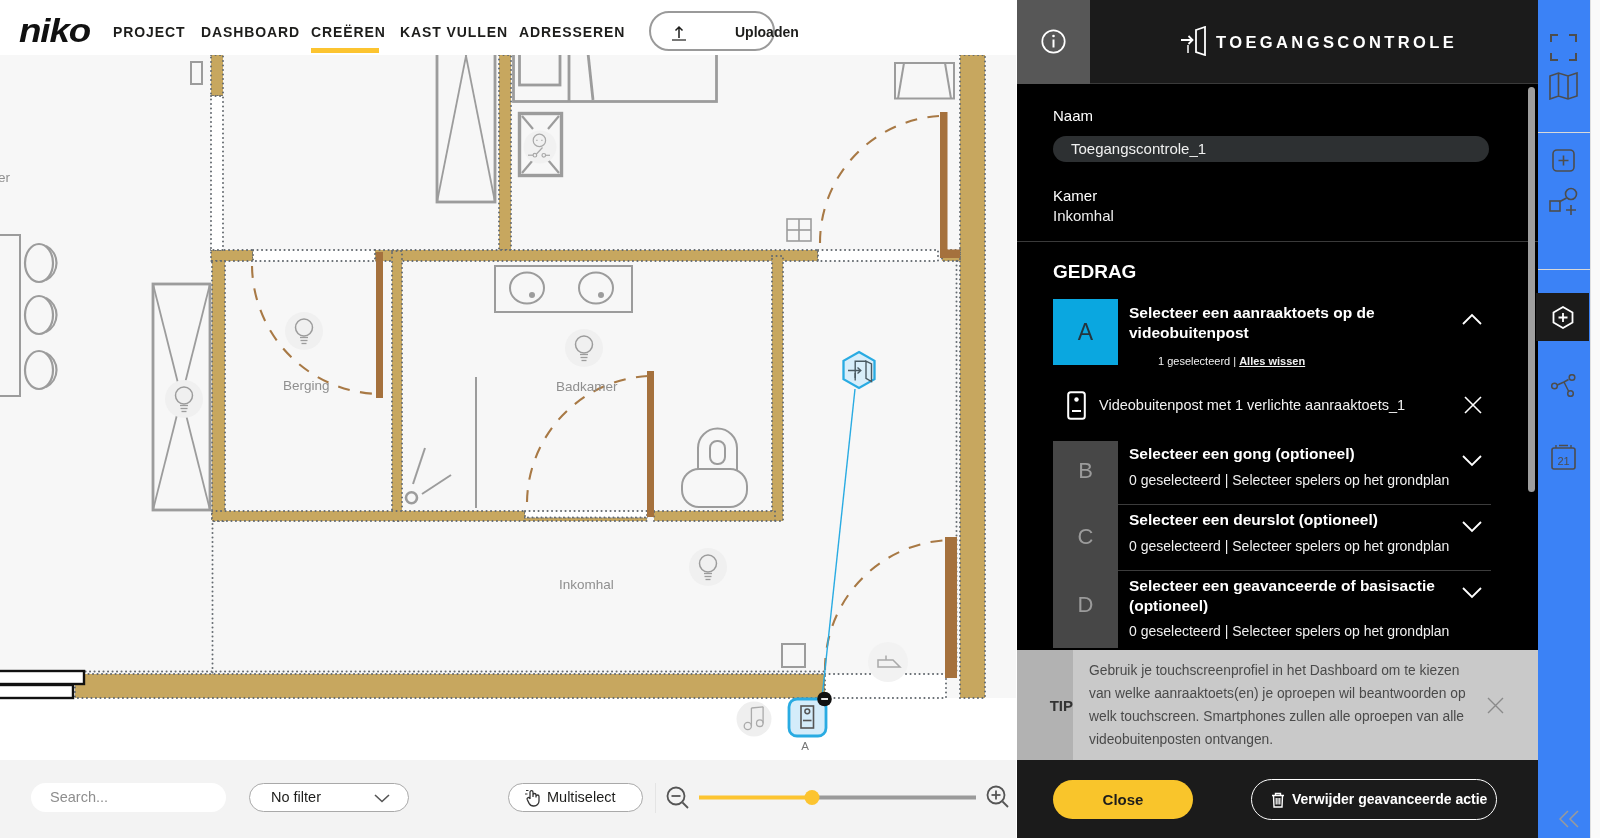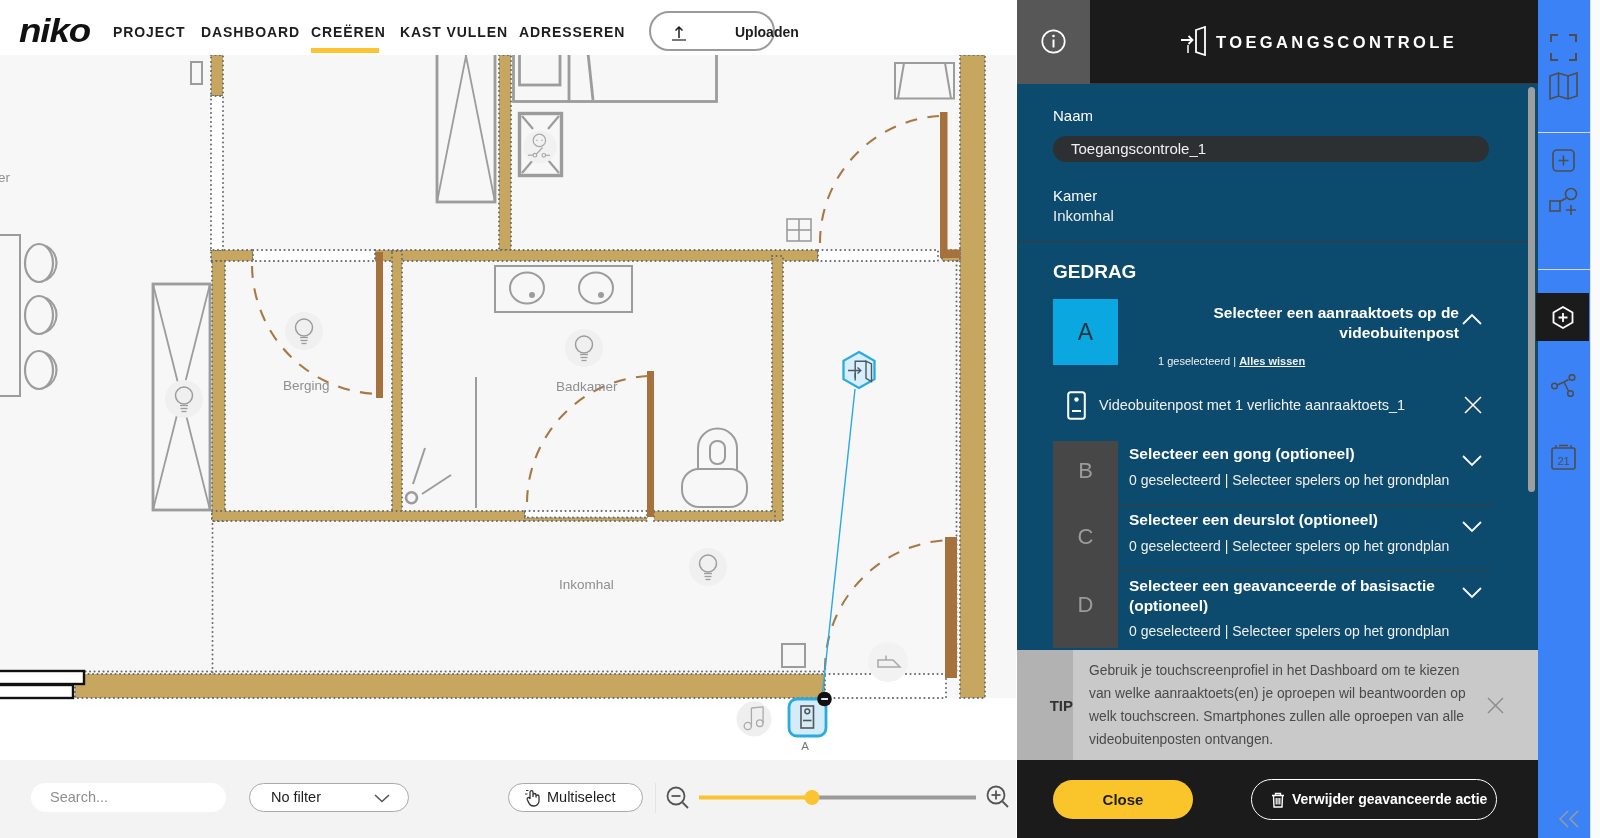--- a/index.html
+++ b/index.html
@@ -19,21 +19,21 @@
   #canvas { position:absolute; left:0; top:0; width:1016px; height:760px; background:#f7f7f7; }
 
   
   #bottombar { position:absolute; left:0; top:760px; width:1016px; height:78px; background:#f3f3f3; }
   .pill { position:absolute; top:23px; height:29px; border-radius:15px; background:#fff; font-size:14.5px; color:#1d1d1b; }
   #search { left:31px; width:195px; color:#8e8e8e; line-height:29px; padding-left:19px; }
   #nofilter { left:249px; width:160px; border:1.2px solid #a9a9a9; line-height:27px; padding-left:21px; }
   #multiselect { left:508px; width:135px; border:1.2px solid #a9a9a9; line-height:27px; padding-left:38px; }
 
   
-  #panel { position:absolute; left:1017px; top:0; width:521px; height:838px; background:#0c4a6e; color:#fff; }
+  #panel { position:absolute; left:1017px; top:0; width:521px; height:838px; background:#000000; color:#fff; }
   #infotab { position:absolute; left:0; top:0; width:73px; height:84px; background:#575757; }
   #phead { position:absolute; left:73px; top:0; width:448px; height:84px; background:#1b1b1b; border-bottom:1px solid #3a3a3a; }
   #pheadtxt { position:absolute; left:126px; top:33px; font-size:16.5px; font-weight:bold; letter-spacing:3.4px; color:#fff; white-space:nowrap; }
   .lbl { font-weight:normal; font-size:15px; color:#fff; }
   #naam-lbl { position:absolute; left:36px; top:107px; }
   #naam-input { position:absolute; left:36px; top:136px; width:436px; height:26px; background:#2d3032; border-radius:13px; font-size:15px; color:#f0f0f0; line-height:26px; padding-left:18px; }
   #kamer-lbl { position:absolute; left:36px; top:187px; }
   #kamer-val { position:absolute; left:36px; top:207px; font-size:15px; color:#eee; }
   #div1 { position:absolute; left:0px; top:241px; width:521px; height:1px; background:#3a3a3a; }
   #gedrag { position:absolute; left:36px; top:261px; font-size:19px; font-weight:bold; }
@@ -314,21 +314,21 @@
     </div>
 
     <div id="naam-lbl" class="lbl">Naam</div>
     <div id="naam-input">Toegangscontrole_1</div>
     <div id="kamer-lbl" class="lbl">Kamer</div>
     <div id="kamer-val">Inkomhal</div>
     <div id="div1"></div>
     <div id="gedrag">GEDRAG</div>
 
     <div id="tileA">A</div>
-    <div class="btitle" style="top:303px;text-align:right;">Selecteer een aanraaktoets op de videobuitenpost</div>
+    <div class="btitle" style="top:303px;">Selecteer een aanraaktoets op de videobuitenpost</div>
     <svg style="position:absolute;left:445px;top:313px;" width="20" height="12" viewBox="0 0 20 12">
         <path d="M1 11 L10 2 L19 11" stroke="#fff" stroke-width="1.8" fill="none"></path>
       </svg>
     <div id="selrow" style="left:112px; top:355px;">1 geselecteerd | <b style="text-decoration:underline;">Alles wissen</b></div>
 
     <svg style="position:absolute;left:50px;top:391px;" width="19" height="29" viewBox="0 0 19 29">
       <rect x="1.2" y="1.2" width="16.6" height="26.6" rx="2.5" fill="none" stroke="#fff" stroke-width="2"></rect>
       <circle cx="9.5" cy="8.5" r="2.2" fill="#fff"></circle>
       <line x1="5" y1="20" x2="14" y2="20" stroke="#fff" stroke-width="2"></line>
     </svg>

